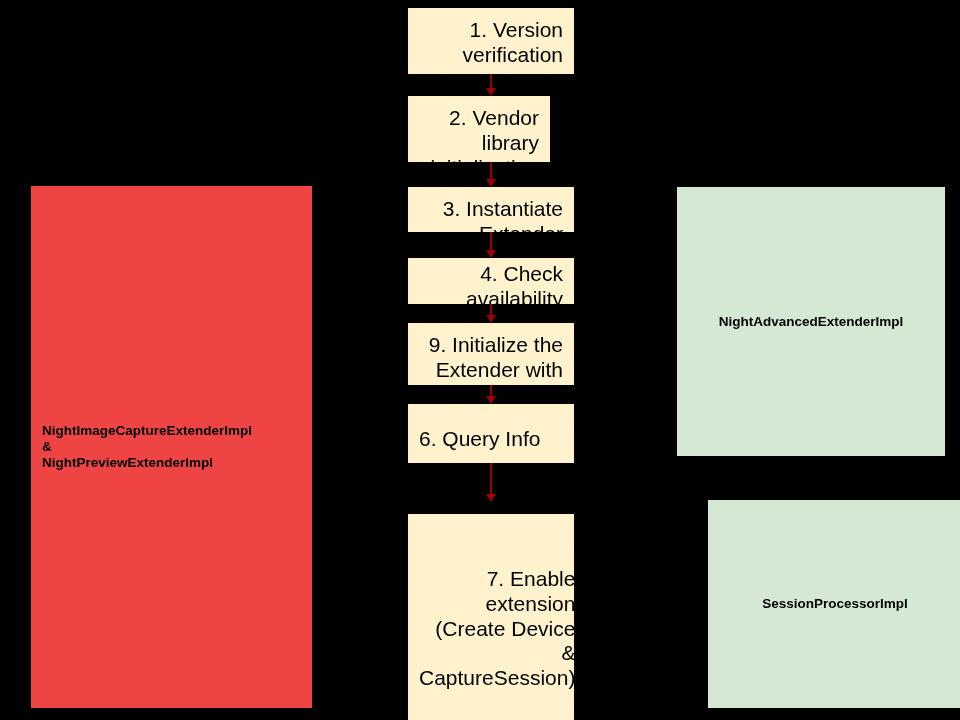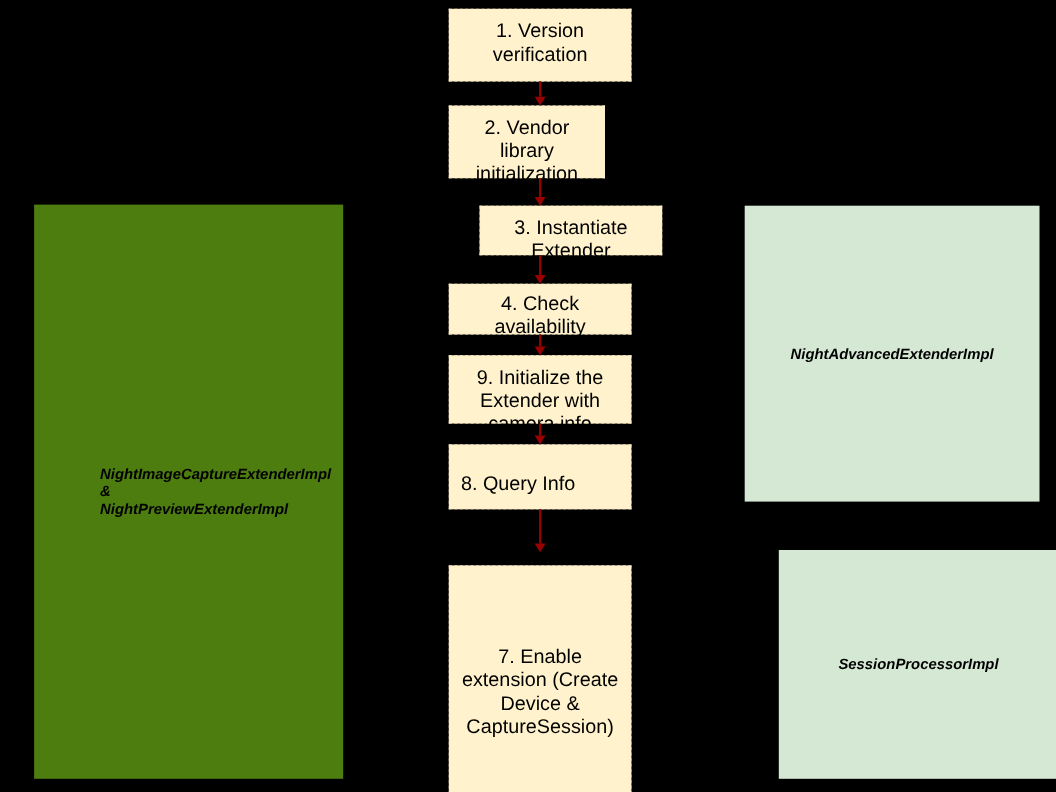--- a/index.html
+++ b/index.html
@@ -18,52 +18,51 @@
   .box {
     position: absolute;
     box-sizing: border-box;
     color: #000000;
     line-height: 1.18;
   }
   
   .step {
     background: #fff2cc;
     border: 1px dashed #fdf0c8;
-    font-size: 18px;
+    font-size: 21px;
     padding: 9px 10px 0 10px;
-    text-align: center;
+    text-align: right;
   }
   .step.center-v {
     display: flex;
     align-items: center;
     padding-top: 12px;
   }
   
   .group {
     border: 1px solid transparent;
     font-size: 13.5px;
     font-weight: bold;
     display: flex;
   }
   .group.blue {
-    background: #4d7c0f;
+    background: #ef4444;
     align-items: center;
-    justify-content: flex-end;
+    justify-content: flex-start;
     text-align: left;
   }
   .group.green {
     background: #d5e8d4;
     align-items: center;
     justify-content: center;
     text-align: center;
   }
   .group-label {
     padding: 0 10px;
     white-space: pre-line;
-    font-style: italic;
   }
   
   .arrow {
     position: absolute;
     width: 12px;
   }
   .arrow .shaft {
     position: absolute;
     left: 5px;
     top: 0;
@@ -100,34 +99,34 @@
   </div>
 
   <div class="box step" style="left:408px; top:8px; width:166px; height:66px;">
     <span>1. Version verification</span>
   </div>
 
   <div class="box step" style="left:408px; top:96px; width:142px; height:66px;">
     <span>2. Vendor library initialization</span>
   </div>
 
-  <div class="box step" style="left:408px; top:187px; width:166px; height:45px;margin-left:28px;">
+  <div class="box step" style="left:408px; top:187px; width:166px; height:45px;">
     <span>3. Instantiate Extender</span>
   </div>
 
   <div class="box step center-v" style="left:408px; top:258px; width:166px; height:46px;">
     <span>4. Check availability</span>
   </div>
 
   <div class="box step" style="left:408px; top:323px; width:166px; height:62px;">
     <span>9. Initialize the Extender with camera info</span>
   </div>
 
   <div class="box step center-v" style="left:408px; top:404px; width:166px; height:59px;">
-    <span>8. Query Info</span>
+    <span>6. Query Info</span>
   </div>
 
   <div class="box step center-v" style="left:408px; top:502px; width:166px; height:218px;margin-top:12px;">
     <span>7. Enable extension (Create Device &amp; CaptureSession)</span>
   </div>
 
   <div class="arrow" style="left:485px; top:74px; height:22px;">
     <div class="shaft" style="height:14px;"></div>
     <div class="head" style="top:14px;"></div>
   </div>

